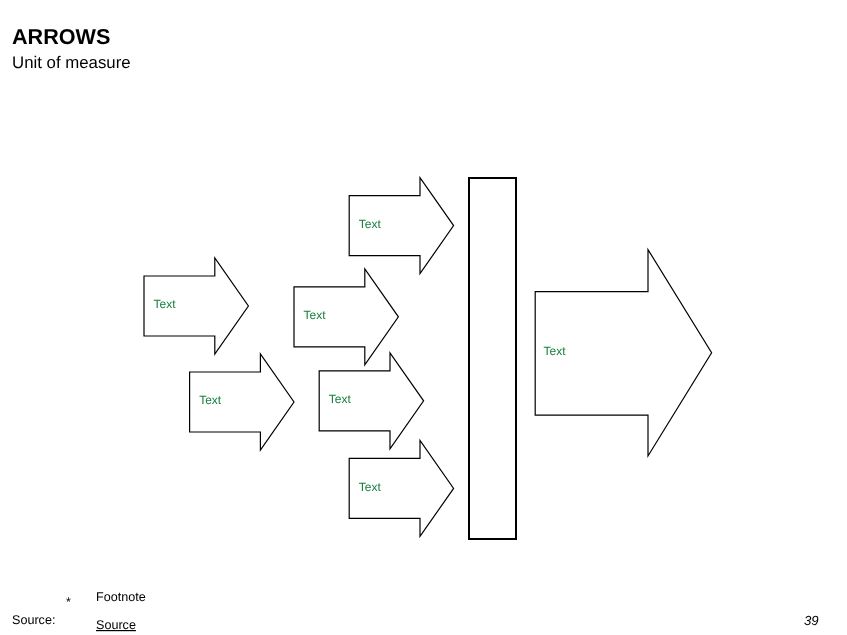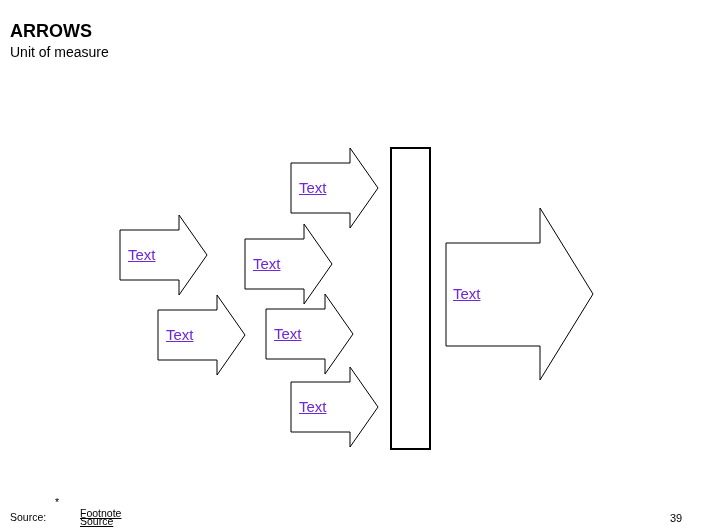--- a/index.html
+++ b/index.html
@@ -31,25 +31,24 @@
     color: #000000;
     line-height: 1.1;
   }
   .shape-canvas {
     left: 0;
     top: 0;
     width: 706px;
     height: 529px;
   }
   .arrow-label {
-    font-size: 15px;
-    color: #6d28d9;
+    font-size: 10px;
+    color: #15803d;
     line-height: 14px;
     white-space: nowrap;
-    text-decoration: underline;
   }
   .footer-text {
     font-size: 10.5px;
     color: #000000;
     line-height: 12px;
     white-space: nowrap;
   }
   .page-number {
     font-size: 11px;
     color: #000000;
@@ -86,18 +85,18 @@
 
   <div class="abs arrow-label" style="left:299px; top:181px;">Text</div>
   <div class="abs arrow-label" style="left:128px; top:248px;">Text</div>
   <div class="abs arrow-label" style="left:253px; top:257px;">Text</div>
   <div class="abs arrow-label" style="left:166px; top:328px;">Text</div>
   <div class="abs arrow-label" style="left:274px; top:327px;">Text</div>
   <div class="abs arrow-label" style="left:299px; top:400px;">Text</div>
   <div class="abs arrow-label" style="left:453px; top:287px;">Text</div>
 
   <div class="abs footer-text" style="left:55px; top:496px;">*</div>
-  <div class="abs footer-text" style="left:80px; top:507px;text-decoration:underline;">Footnote</div>
+  <div class="abs footer-text" style="left:80px; top:492px;">Footnote</div>
   <div class="abs footer-text" style="left:10px; top:511px;">Source:</div>
   <div class="abs footer-text" style="left:80px; top:515px;text-decoration:underline;">Source</div>
-  <div class="abs page-number" style="left:670px; top:512px;">39</div>
+  <div class="abs page-number" style="left:670px; top:512px;font-style:italic;">39</div>
 
 </div>
 
 </body></html>

